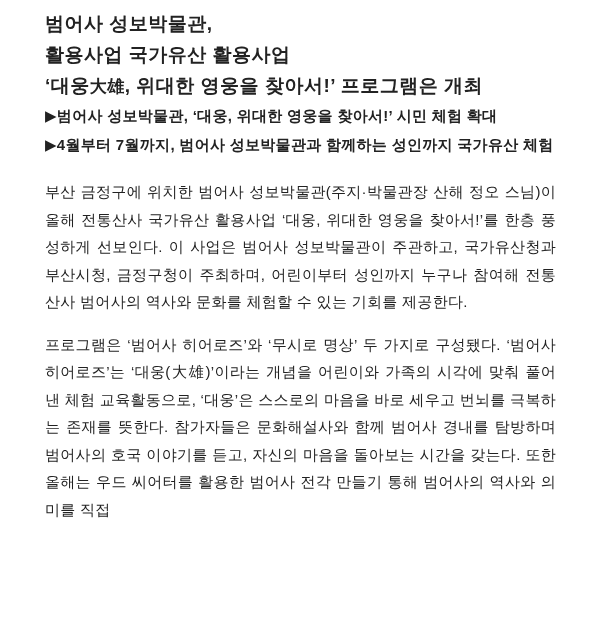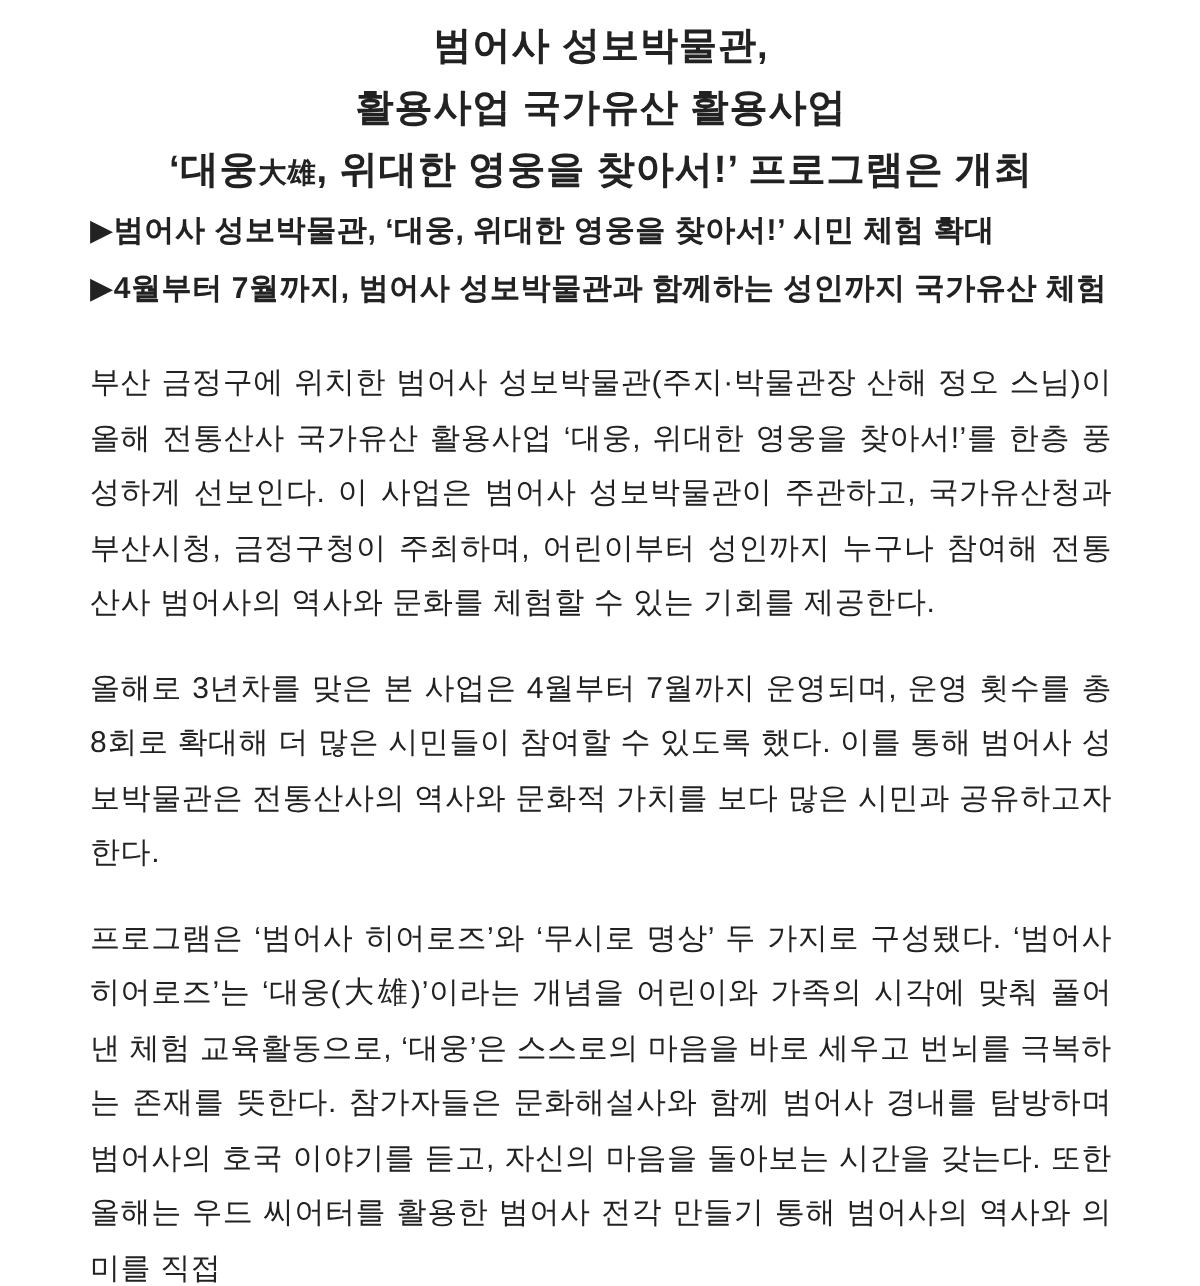--- a/index.html
+++ b/index.html
@@ -13,31 +13,31 @@
     height: 643px;
     box-sizing: border-box;
     padding: 8px 44px 0 45px;
     background: #ffffff;
     color: #222222;
     font-family: "Liberation Sans", "DejaVu Sans", sans-serif;
     overflow: hidden;
   }
   .doc-title {
     margin: 0;
-    text-align: center;
+    text-align: left;
     font-size: 19px;
     font-weight: 700;
     line-height: 31px;
     letter-spacing: 0.5px;
   }
   .doc-title .title-line {
     display: block;
   }
   .hanja {
-    font-size: 14px;
+    font-size: 17px;
     font-weight: 700;
   }
   .highlight-list {
     font-size: 15px;
     font-weight: 700;
     line-height: 28.5px;
     letter-spacing: 0.3px;
   }
   .highlight-item {
     display: block;
@@ -72,17 +72,16 @@
     <span class="title-line"><span>‘대웅</span><span class="hanja">大雄</span><span>, 위대한 영웅을 찾아서!’ 프로그램은 개최</span></span>
   </h1>
 
   <div class="highlight-list">
     <span class="highlight-item"><span class="bullet-glyph">▶</span><span>범어사 성보박물관, ‘대웅, 위대한 영웅을 찾아서!’ 시민 체험 확대</span></span>
     <span class="highlight-item"><span class="bullet-glyph">▶</span><span>4월부터 7월까지, 범어사 성보박물관과 함께하는 성인까지 국가유산 체험</span></span>
   </div>
 
   <div class="doc-body">
     <p>부산 금정구에 위치한 범어사 성보박물관(주지·박물관장 산해 정오 스님)이 올해 전통산사 국가유산 활용사업 ‘대웅, 위대한 영웅을 찾아서!’를 한층 풍성하게 선보인다. 이 사업은 범어사 성보박물관이 주관하고, 국가유산청과 부산시청, 금정구청이 주최하며, 어린이부터 성인까지 누구나 참여해 전통산사 범어사의 역사와 문화를 체험할 수 있는 기회를 제공한다.</p>
-    <p>올해로 3년차를 맞은 본 사업은 4월부터 7월까지 운영되며, 운영 횟수를 총 8회로 확대해 더 많은 시민들이 참여할 수 있도록 했다. 이를 통해 범어사 성보박물관은 전통산사의 역사와 문화적 가치를 보다 많은 시민과 공유하고자 한다.</p>
     <p>프로그램은 ‘범어사 히어로즈’와 ‘무시로 명상’ 두 가지로 구성됐다. ‘범어사 히어로즈’는 ‘대웅(大雄)’이라는 개념을 어린이와 가족의 시각에 맞춰 풀어낸 체험 교육활동으로, ‘대웅’은 스스로의 마음을 바로 세우고 번뇌를 극복하는 존재를 뜻한다. 참가자들은 문화해설사와 함께 범어사 경내를 탐방하며 범어사의 호국 이야기를 듣고, 자신의 마음을 돌아보는 시간을 갖는다. 또한 올해는 우드 씨어터를 활용한 범어사 전각 만들기 통해 범어사의 역사와 의미를 직접</p>
   </div>
 
 </div>
 
 </body></html>

